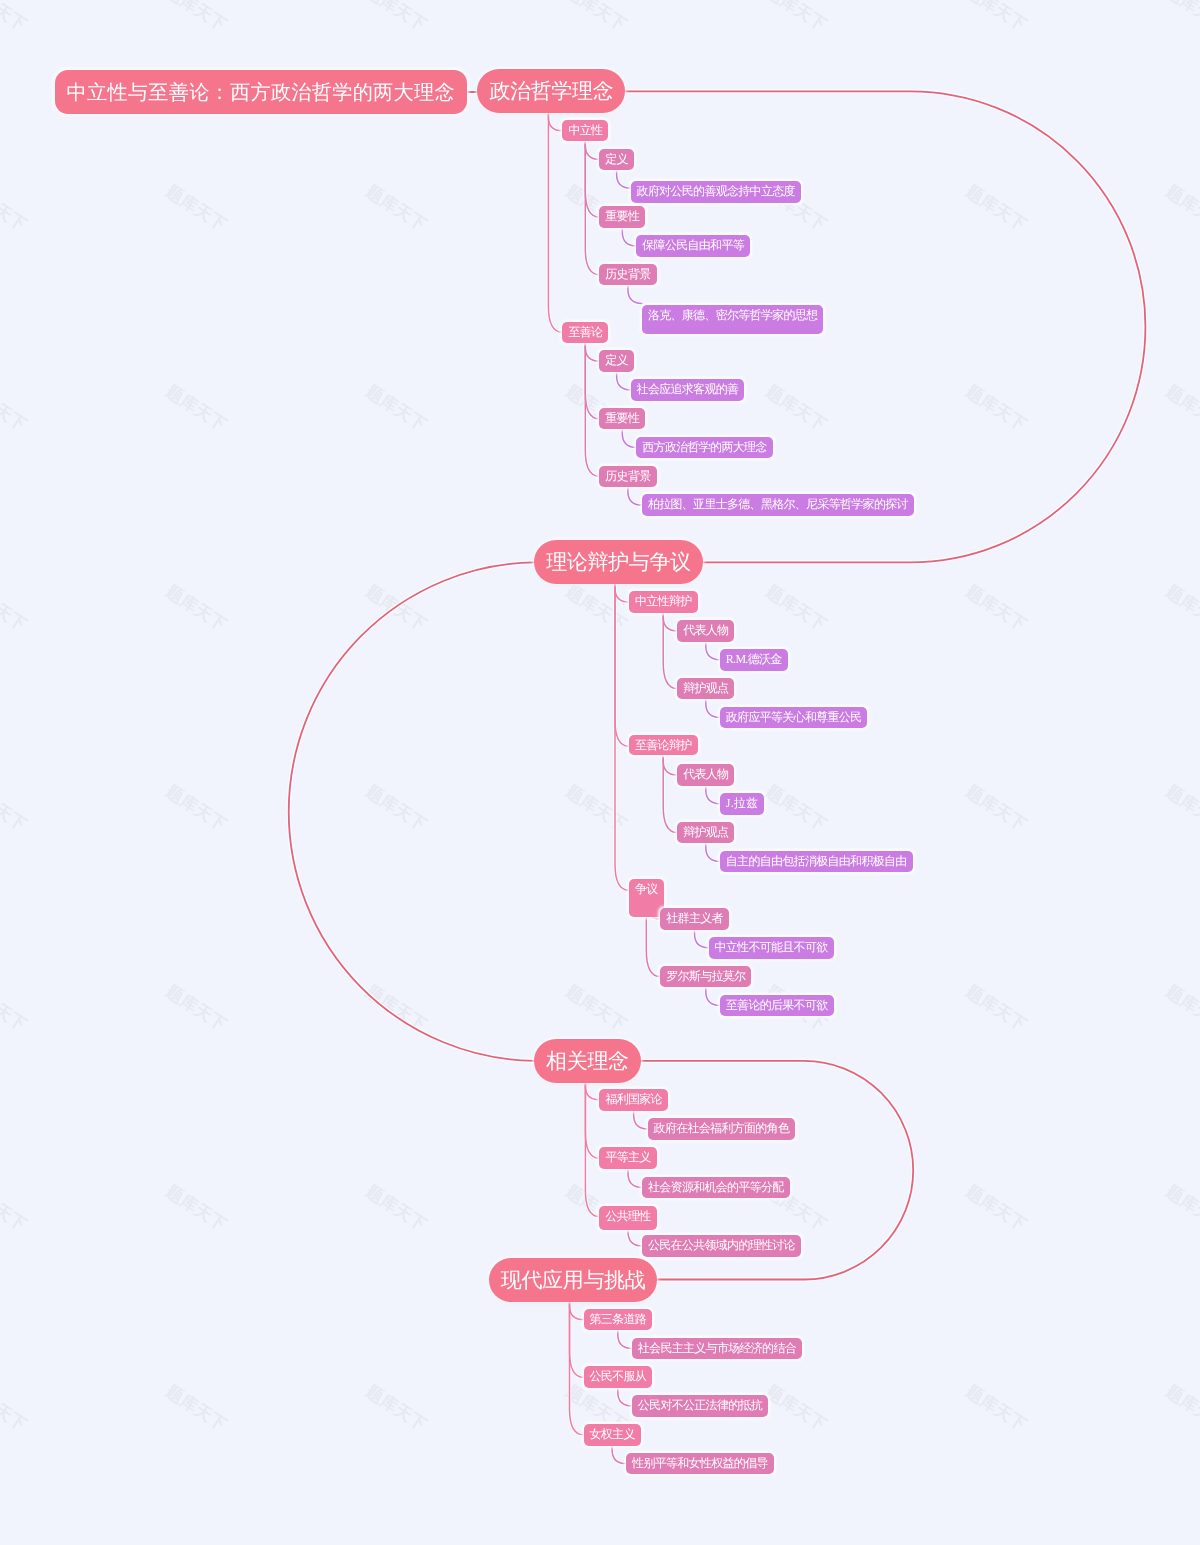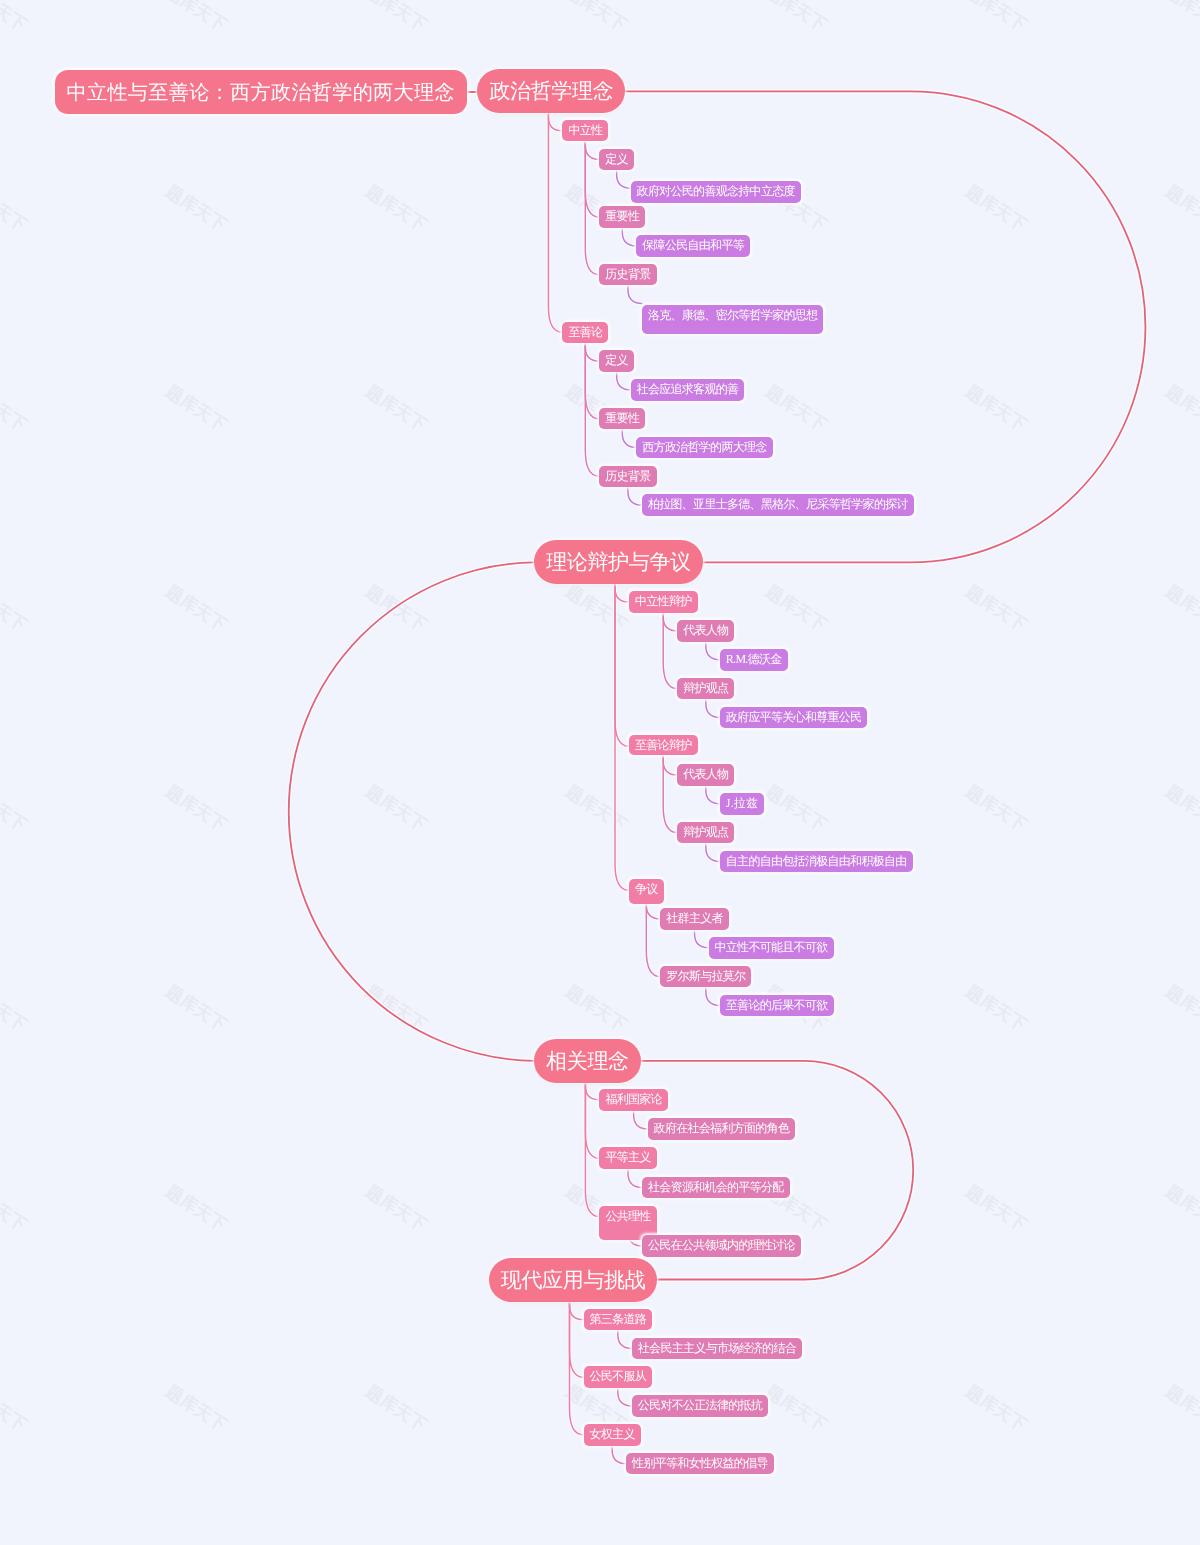--- a/index.html
+++ b/index.html
@@ -201,31 +201,31 @@
   <div class="node lv1" style="left:629.0px;top:591.4px;height:21.6px;line-height:21.6px">中立性辩护</div>
   <div class="node lv2" style="left:677.2px;top:620.2px;height:21.6px;line-height:21.6px">代表人物</div>
   <div class="node lv3" style="left:719.8px;top:649.0px;height:21.6px;line-height:21.6px">R.M.德沃金</div>
   <div class="node lv2" style="left:677.2px;top:677.8px;height:21.6px;line-height:21.6px">辩护观点</div>
   <div class="node lv3" style="left:719.8px;top:706.6px;height:21.6px;line-height:21.6px">政府应平等关心和尊重公民</div>
   <div class="node lv1" style="left:629.0px;top:735.4px;height:20px;line-height:21.6px">至善论辩护</div>
   <div class="node lv2" style="left:677.2px;top:764.2px;height:21.6px;line-height:21.6px">代表人物</div>
   <div class="node lv3" style="left:719.8px;top:793.0px;height:21.6px;line-height:21.6px;letter-spacing:0.20px">J.拉兹</div>
   <div class="node lv2" style="left:677.2px;top:821.8px;height:21.6px;line-height:21.6px">辩护观点</div>
   <div class="node lv3" style="left:719.8px;top:850.6px;height:21.6px;line-height:21.6px">自主的自由包括消极自由和积极自由</div>
-  <div class="node lv1" style="left:629.0px;top:879.4px;height:25px;line-height:21.6px">争议</div>
+  <div class="node lv1" style="left:629.0px;top:879.4px;height:38px;line-height:21.6px">争议</div>
   <div class="node lv2" style="left:660.3px;top:908.2px;height:21.6px;line-height:21.6px">社群主义者</div>
   <div class="node lv3" style="left:708.5px;top:937.0px;height:21.6px;line-height:21.6px">中立性不可能且不可欲</div>
   <div class="node lv2" style="left:660.3px;top:965.8px;height:21.6px;line-height:21.6px">罗尔斯与拉莫尔</div>
   <div class="node lv3" style="left:719.8px;top:994.6px;height:21.6px;line-height:21.6px">至善论的后果不可欲</div>
   <div class="node lv0" style="left:534.1px;top:1038.9px;height:44.0px;line-height:44.0px">相关理念</div>
   <div class="node lv1" style="left:599.4px;top:1089.0px;height:21.6px;line-height:21.6px">福利国家论</div>
   <div class="node lv2" style="left:647.6px;top:1118.2px;height:21.6px;line-height:21.6px">政府在社会福利方面的角色</div>
   <div class="node lv1" style="left:599.4px;top:1147.4px;height:21.6px;line-height:21.6px">平等主义</div>
   <div class="node lv2" style="left:642.0px;top:1176.6px;height:21.6px;line-height:21.6px">社会资源和机会的平等分配</div>
-  <div class="node lv1" style="left:599.4px;top:1205.8px;height:34px;line-height:21.6px">公共理性</div>
+  <div class="node lv1" style="left:599.4px;top:1205.8px;height:24px;line-height:21.6px">公共理性</div>
   <div class="node lv2" style="left:642.0px;top:1235.0px;height:21.6px;line-height:21.6px">公民在公共领域内的理性讨论</div>
   <div class="node lv0" style="left:488.8px;top:1257.5px;height:44.0px;line-height:44.0px">现代应用与挑战</div>
   <div class="node lv1" style="left:583.5px;top:1308.8px;height:21.6px;line-height:21.6px">第三条道路</div>
   <div class="node lv2" style="left:631.8px;top:1337.6px;height:21.6px;line-height:21.6px">社会民主主义与市场经济的结合</div>
   <div class="node lv1" style="left:583.5px;top:1366.4px;height:21.6px;line-height:21.6px">公民不服从</div>
   <div class="node lv2" style="left:631.8px;top:1395.2px;height:21.6px;line-height:21.6px">公民对不公正法律的抵抗</div>
   <div class="node lv1" style="left:583.5px;top:1424.0px;height:21.6px;line-height:21.6px">女权主义</div>
   <div class="node lv2" style="left:626.1px;top:1452.8px;height:21.6px;line-height:21.6px">性别平等和女性权益的倡导</div>
 </div>
 

